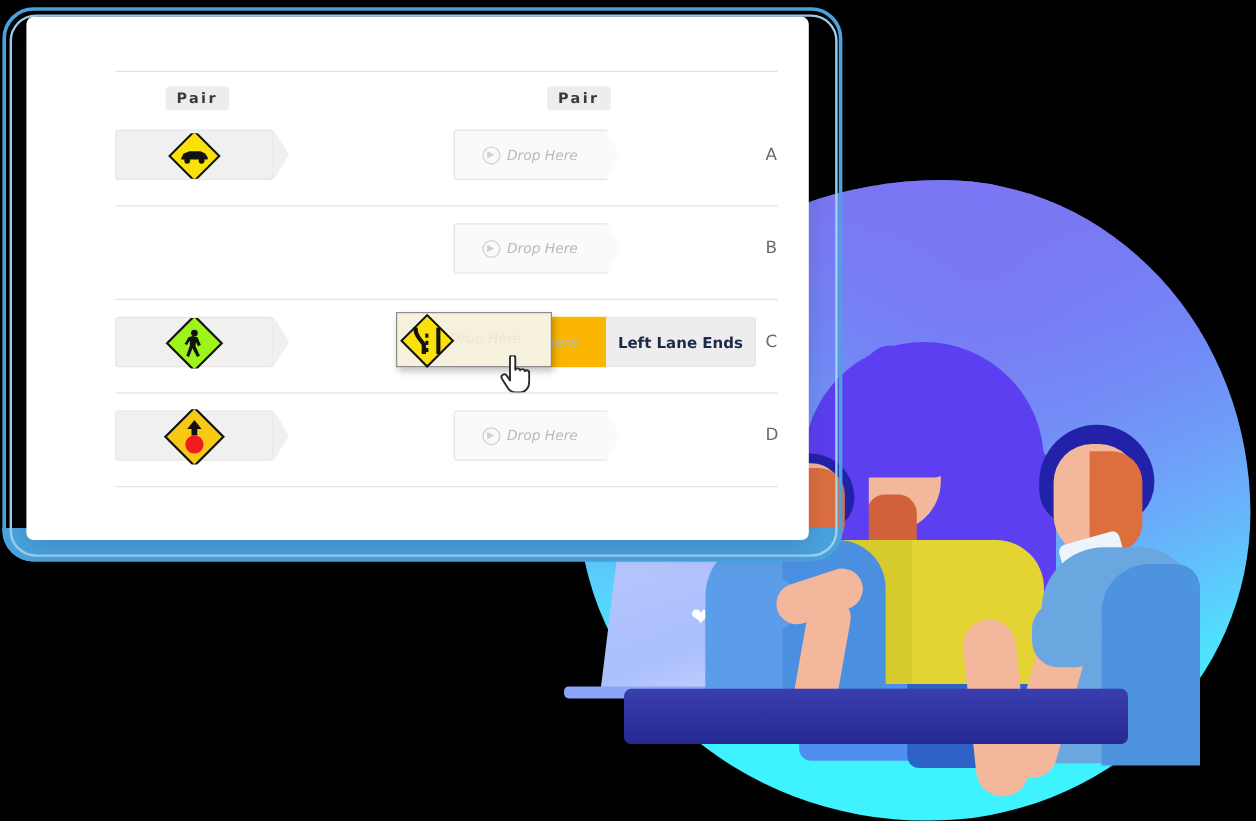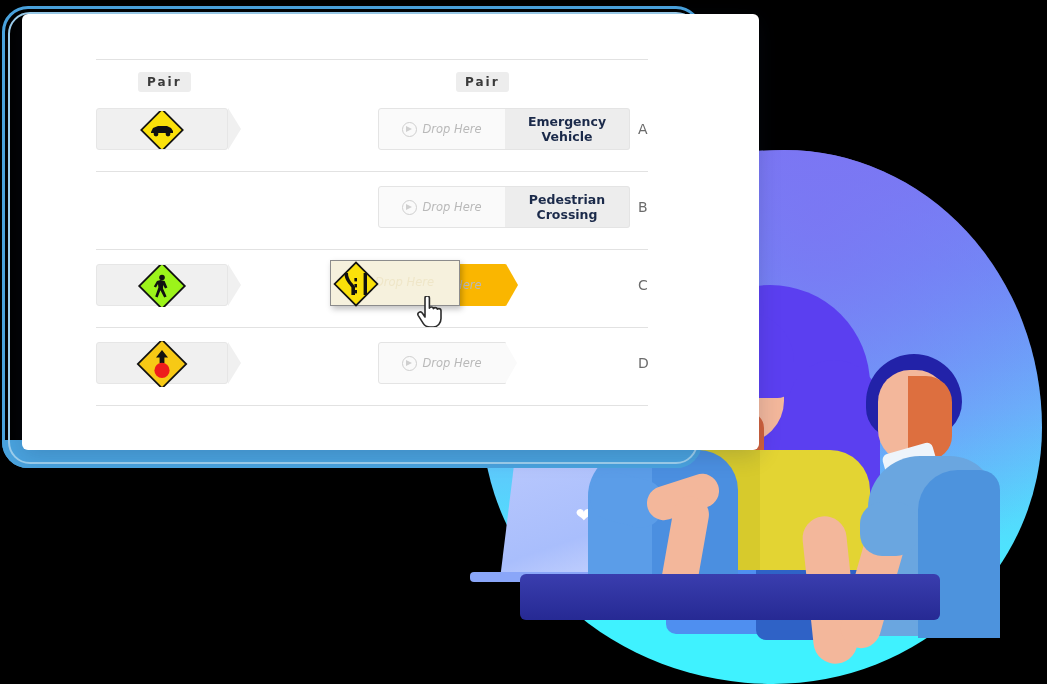--- a/index.html
+++ b/index.html
@@ -81,21 +81,21 @@
      border-radius:20px;transform:rotate(16deg);}
   .pC-sleeve{position:absolute;left:390px;top:352px;width:58px;height:54px;background:#6aa6e0;border-radius:22px;}
 
   
   .winframe{position:absolute;left:2px;top:6px;width:700px;height:462px;
      border:3px solid #4aa3de;border-radius:26px;box-sizing:border-box;background:transparent;}
   .winframe-bot{position:absolute;left:2px;top:440px;width:700px;height:28px;background:#4aa3de;
      border-radius:0 0 26px 26px;}
   .win-inner-shadow{position:absolute;left:8px;top:12px;width:690px;height:452px;
      border:2px solid #9ed0ee;border-radius:22px;box-sizing:border-box;}
-  .window{position:absolute;left:22px;top:14px;width:737px;height:436px;background:#ffffff;
+  .window{position:absolute;left:22px;top:14px;width:652px;height:436px;background:#ffffff;
      border-radius:6px;box-shadow:0 6px 22px rgba(20,40,80,.18);}
 
   
   .content{position:absolute;left:0;top:0;width:664px;height:436px;}
   .hr{position:absolute;left:74px;width:552px;height:1px;background:#e2e2e2;}
 
   .lbl{position:absolute;height:20px;background:#ededed;border-radius:3px;
      font-size:12px;font-weight:bold;letter-spacing:2px;color:#3a3a3a;
      display:flex;align-items:center;justify-content:center;padding:0 9px;
      font-family:"DejaVu Sans",sans-serif;}
@@ -215,33 +215,31 @@
           </g>
         </svg>
       </div>
       <div class="pair-arrow" style="top:6px"></div>
 
       <div class="drop" style="left:356px;top:6px">
         <span class="drop-ico"></span>
         <span class="drop-txt">Drop Here</span>
       </div>
       <div class="drop-notch" style="left:483px;top:6px"></div>
-      <div class="ans" style="left:483px;top:6px;width:125px">Emergency Vehicle</div>
       <div class="letter" style="left:616px;top:19px">A</div>
     </div>
 
     <div class="hr" style="top:157px"></div>
 
     <div class="row" style="top:166px">
       <div class="drop" style="left:356px;top:6px">
         <span class="drop-ico"></span>
         <span class="drop-txt">Drop Here</span>
       </div>
       <div class="drop-notch" style="left:483px;top:6px"></div>
-      <div class="ans" style="left:483px;top:6px;width:125px">Pedestrian Crossing</div>
       <div class="letter" style="left:616px;top:19px">B</div>
     </div>
 
     <div class="hr" style="top:235px"></div>
 
     <div class="row" style="top:244px">
       <div class="pair" style="top:6px">
         <svg class="sign" style="left:32px;top:0px" width="66" height="42" viewBox="0 0 66 42">
           <g transform="translate(33,21)">
             <rect x="-17" y="-17" width="34" height="34" transform="rotate(45)" fill="#111"></rect>
@@ -252,20 +250,21 @@
           </g>
         </svg>
       </div>
       <div class="pair-arrow" style="top:6px"></div>
 
       <div class="drop drop-hl" style="left:356px;top:6px">
         <span class="drop-ico"></span>
         <span class="drop-txt">Drop Here</span>
         <div class="drop-notch" style="left:127px;top:-1px"></div>
       </div>
+      <div class="ans" style="left:483px;top:6px;width:125px">Left Lane Ends</div>
       <div class="letter" style="left:616px;top:19px">C</div>
 
       <div class="ghost" style="left:308px;top:2px">
         <span class="ghost-txt">Drop Here</span>
       </div>
       <svg class="sign" style="left:310px;top:2px" width="48" height="48" viewBox="0 0 48 48">
         <g transform="translate(24,24)">
           <rect x="-16" y="-16" width="32" height="32" transform="rotate(45)" fill="#111"></rect>
           <rect x="-14.3" y="-14.3" width="28.6" height="28.6" transform="rotate(45)" fill="#fbe10a"></rect>
           <path d="M-8,-11 C-8,-4 -3,-1 -1,3 L-1,11 L-4.6,11 L-4.6,3.6 C-6.6,0 -11.6,-3.4 -11.6,-11 Z" fill="#111"></path>

